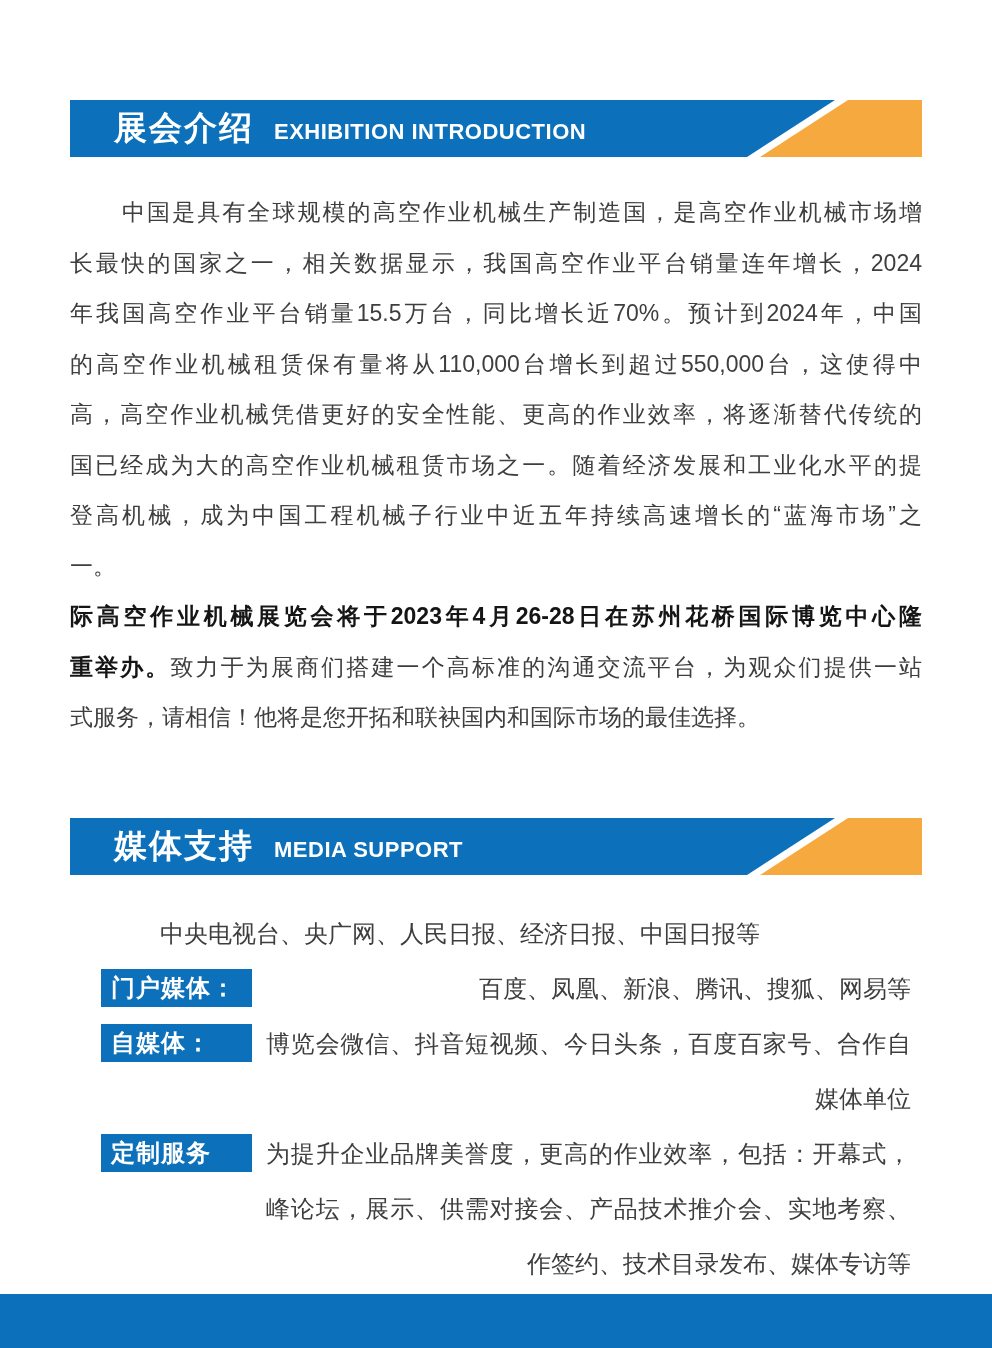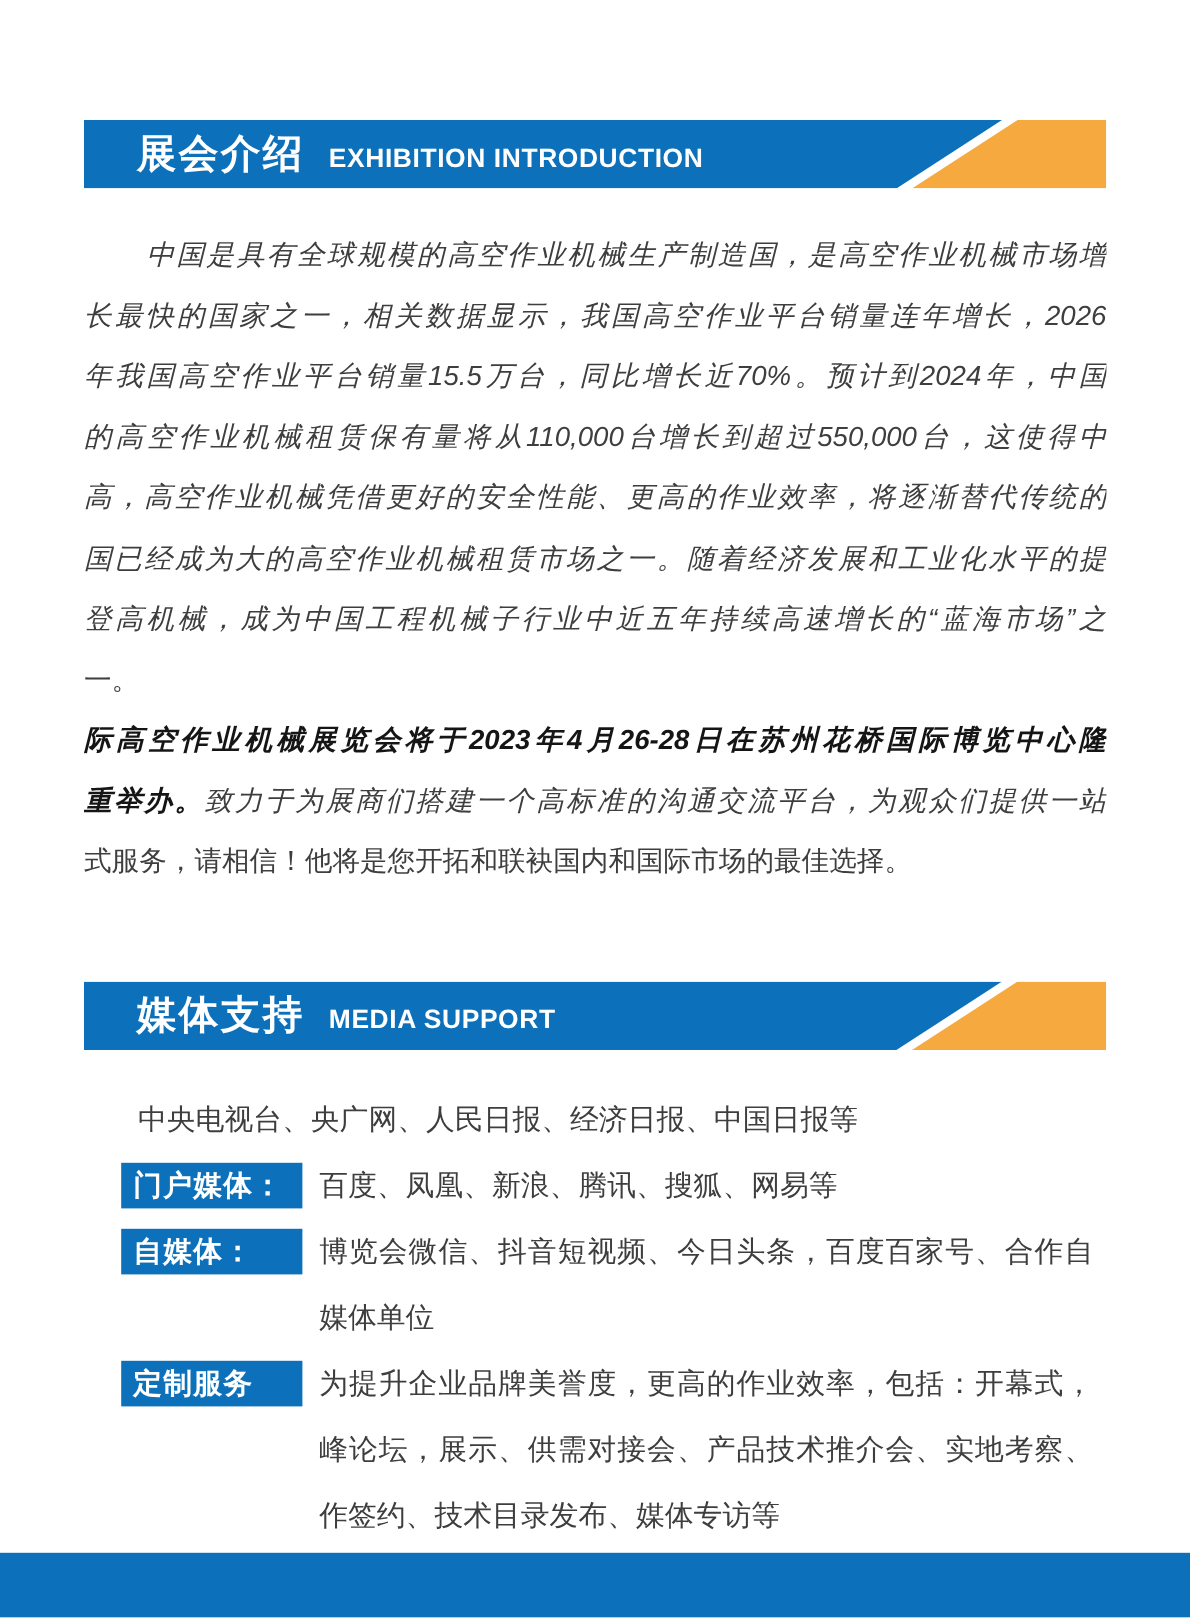--- a/index.html
+++ b/index.html
@@ -31,35 +31,35 @@
   }
   .banner .cn{font-size:33px;font-weight:700;letter-spacing:2px;}
   .banner .en{font-size:22px;font-weight:600;margin-left:20px;margin-top:6px;letter-spacing:0.5px;}
 
   
   .intro{position:absolute;left:70px;top:187px;width:852px;}
   .tline{
     height:50.5px;line-height:50.5px;font-size:23px;color:var(--body-text);
     text-align:left;white-space:nowrap;
   }
-  .tline.fill{white-space:normal;text-align:justify;text-align-last:justify;-moz-text-align-last:justify;height:50.5px;overflow:hidden;font-style:italic;}
+  .tline.fill{white-space:normal;text-align:justify;text-align-last:justify;-moz-text-align-last:justify;height:50.5px;overflow:hidden;}
   .tline.ind{padding-left:52px;}
   .tline .b{font-weight:700;color:var(--bold-text);}
 
   
   .media-row{position:absolute;left:101px;display:flex;align-items:flex-start;}
   .media-label{
     width:151px;height:38px;margin-top:8px;background:var(--blue);color:#fff;
     font-size:24px;font-weight:700;display:flex;align-items:center;
     padding-left:10px;letter-spacing:1px;flex:none;
   }
   .media-lines{margin-left:14px;width:645px;}
   .media-line{
     height:55px;line-height:55px;font-size:24px;color:var(--body-text);
-    text-align:left;white-space:nowrap;
+    text-align:right;white-space:nowrap;
   }
   .media-line.fill{white-space:normal;text-align:justify;text-align-last:justify;-moz-text-align-last:justify;overflow:hidden;}
 
   
   .footer-bar{position:absolute;left:0;top:1294px;width:992px;height:54px;background:var(--blue);}
 </style>
 </head>
 <body>
 
 <div class="page">
@@ -67,21 +67,21 @@
   <header class="banner" style="top:100px;">
     <div class="blue-shape">
       <span class="cn">展会介绍</span>
       <span class="en">EXHIBITION INTRODUCTION</span>
     </div>
     <div class="orange-shape"></div>
   </header>
 
   <div class="intro" id="intro-lines">
       <div class="tline ind fill"><span>中国是具有全球规模的高空作业机械生产制造国，是高空作业机械市场增</span></div>
-      <div class="tline fill"><span>长最快的国家之一，相关数据显示，我国高空作业平台销量连年增长，2026</span></div>
+      <div class="tline fill"><span>长最快的国家之一，相关数据显示，我国高空作业平台销量连年增长，2024</span></div>
       <div class="tline fill"><span>年我国高空作业平台销量15.5万台，同比增长近70%。预计到2024年，中国</span></div>
       <div class="tline fill"><span>的高空作业机械租赁保有量将从110,000台增长到超过550,000台，这使得中</span></div>
       <div class="tline fill"><span>高，高空作业机械凭借更好的安全性能、更高的作业效率，将逐渐替代传统的</span></div>
       <div class="tline fill"><span>国已经成为大的高空作业机械租赁市场之一。随着经济发展和工业化水平的提</span></div>
       <div class="tline fill"><span>登高机械，成为中国工程机械子行业中近五年持续高速增长的“蓝海市场”之</span></div>
       <div class="tline"><span>一。</span></div>
       <div class="tline fill"><span class="b">际高空作业机械展览会将于2023年4月26-28日在苏州花桥国际博览中心隆</span></div>
       <div class="tline fill"><span class="b">重举办。</span><span>致力于为展商们搭建一个高标准的沟通交流平台，为观众们提供一站</span></div>
       <div class="tline"><span>式服务，请相信！他将是您开拓和联袂国内和国际市场的最佳选择。</span></div>
     </div>

